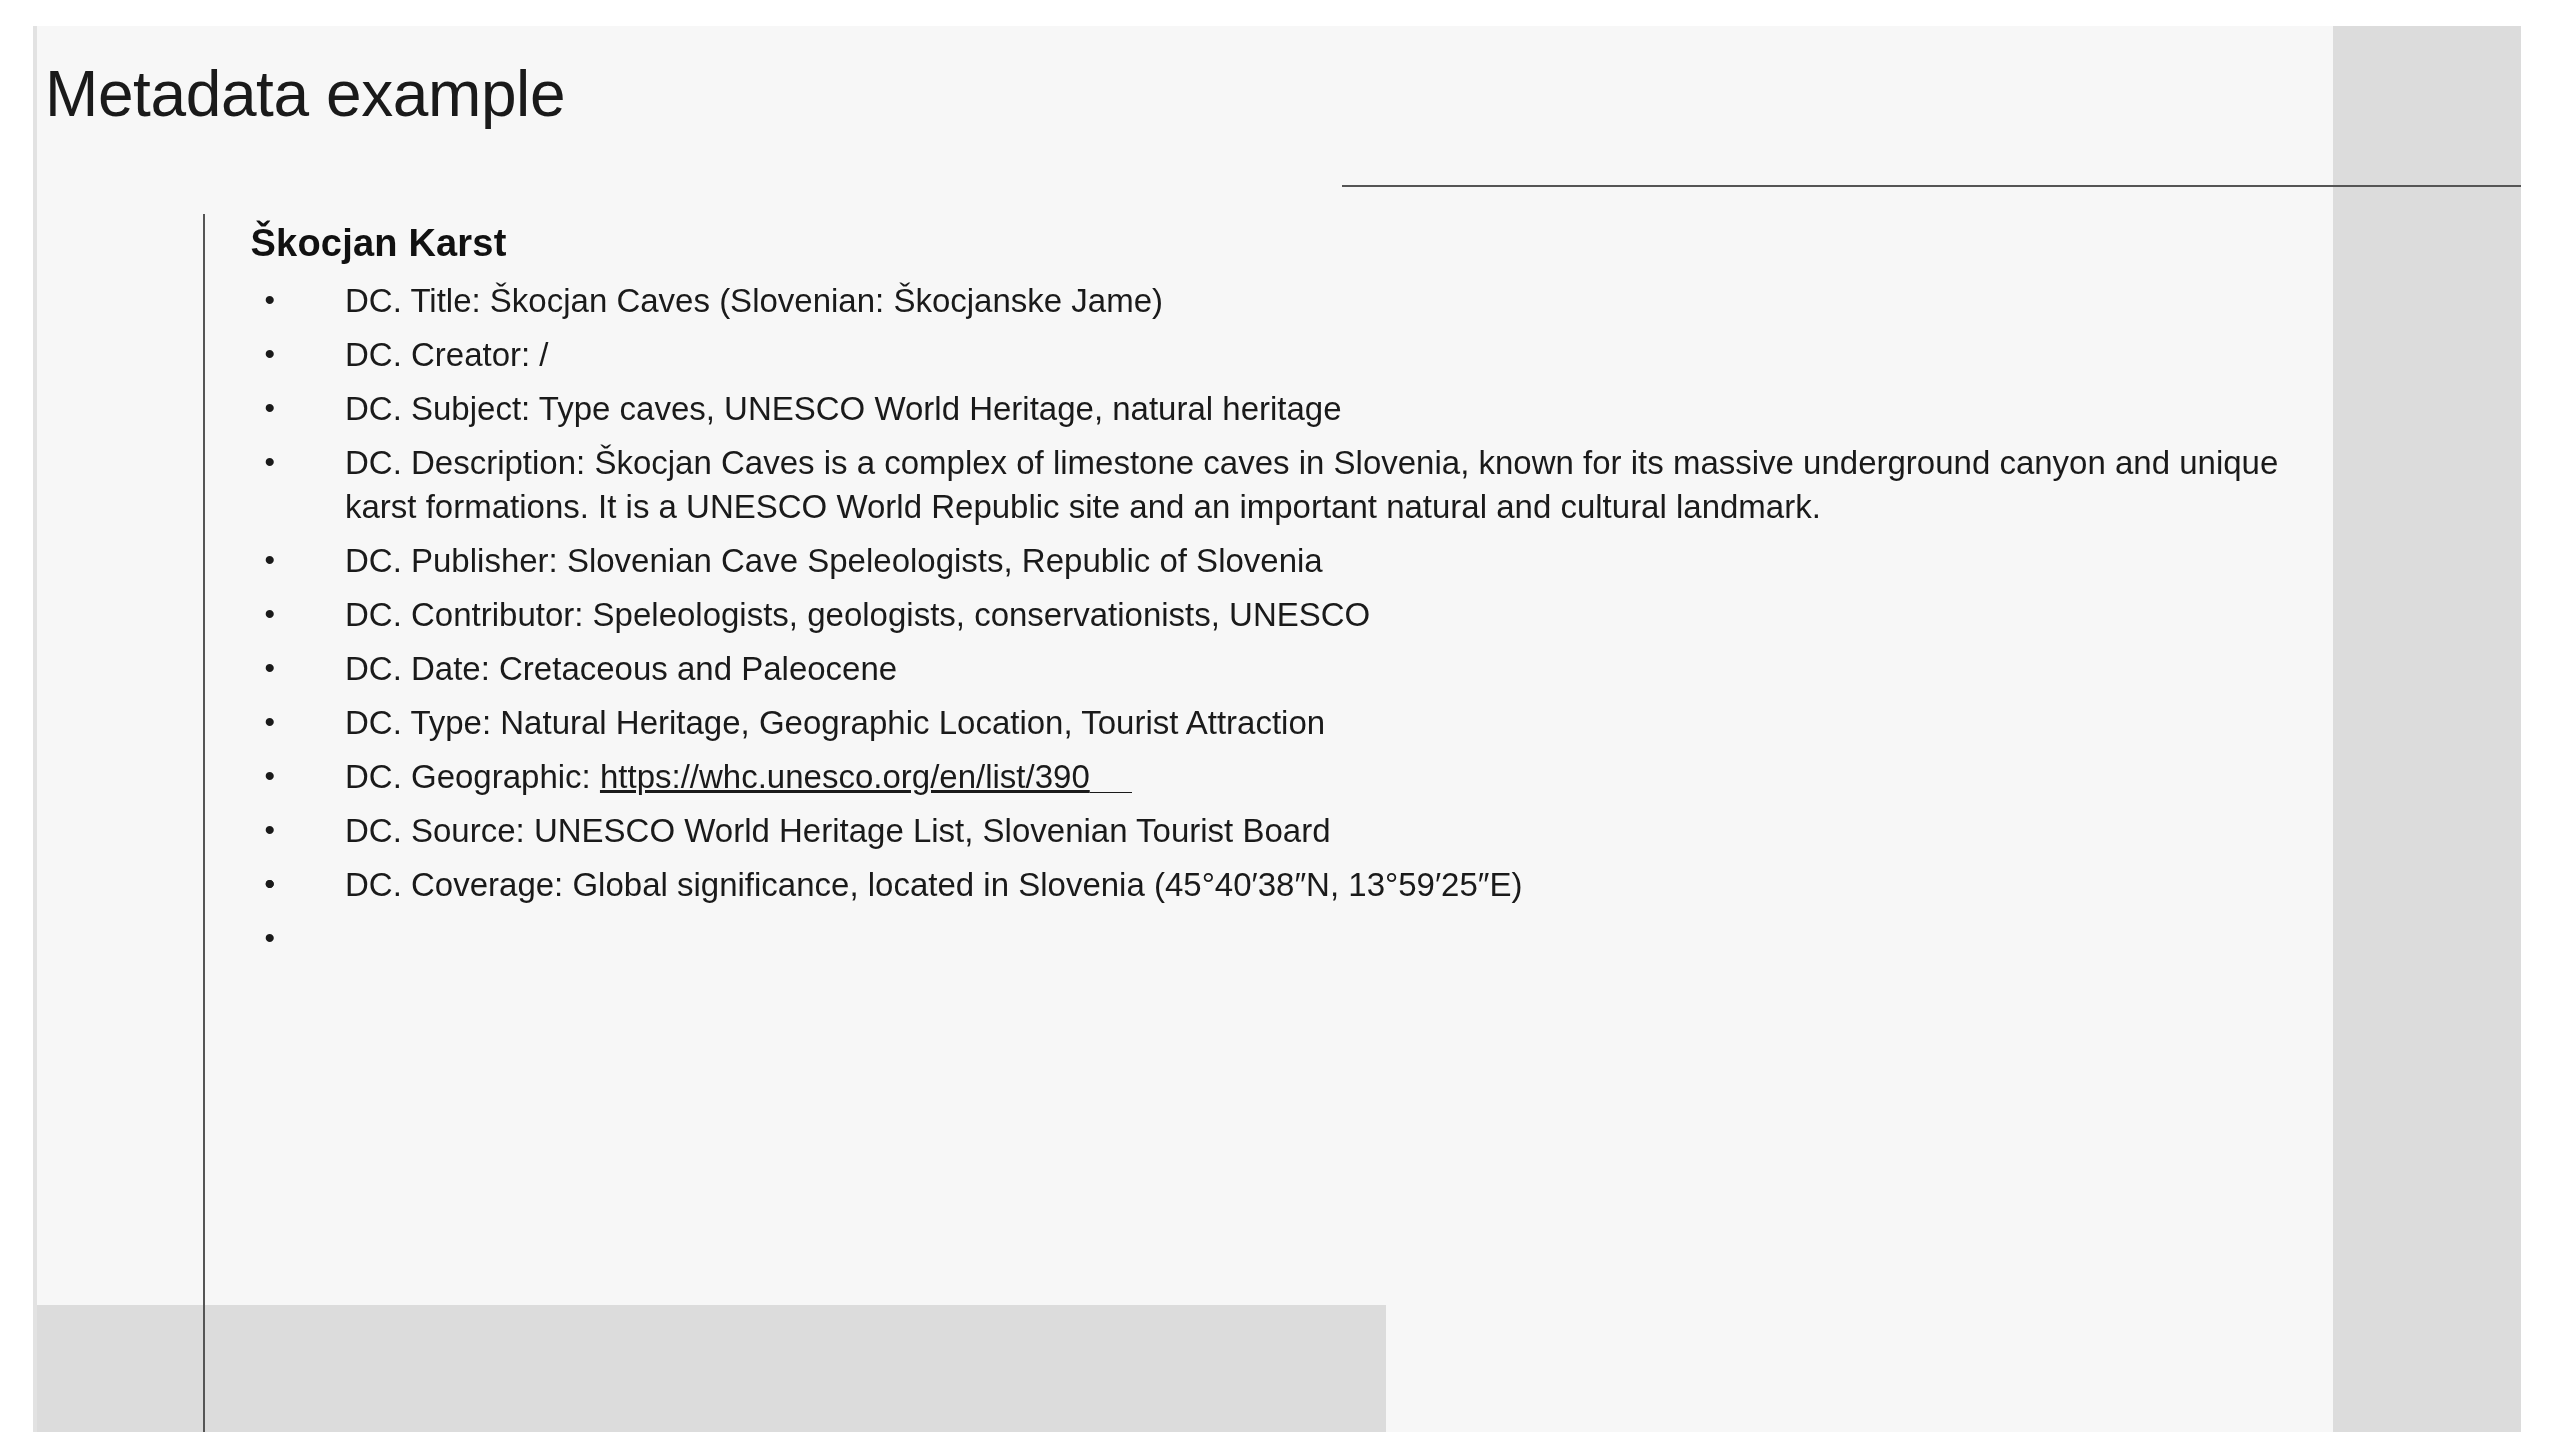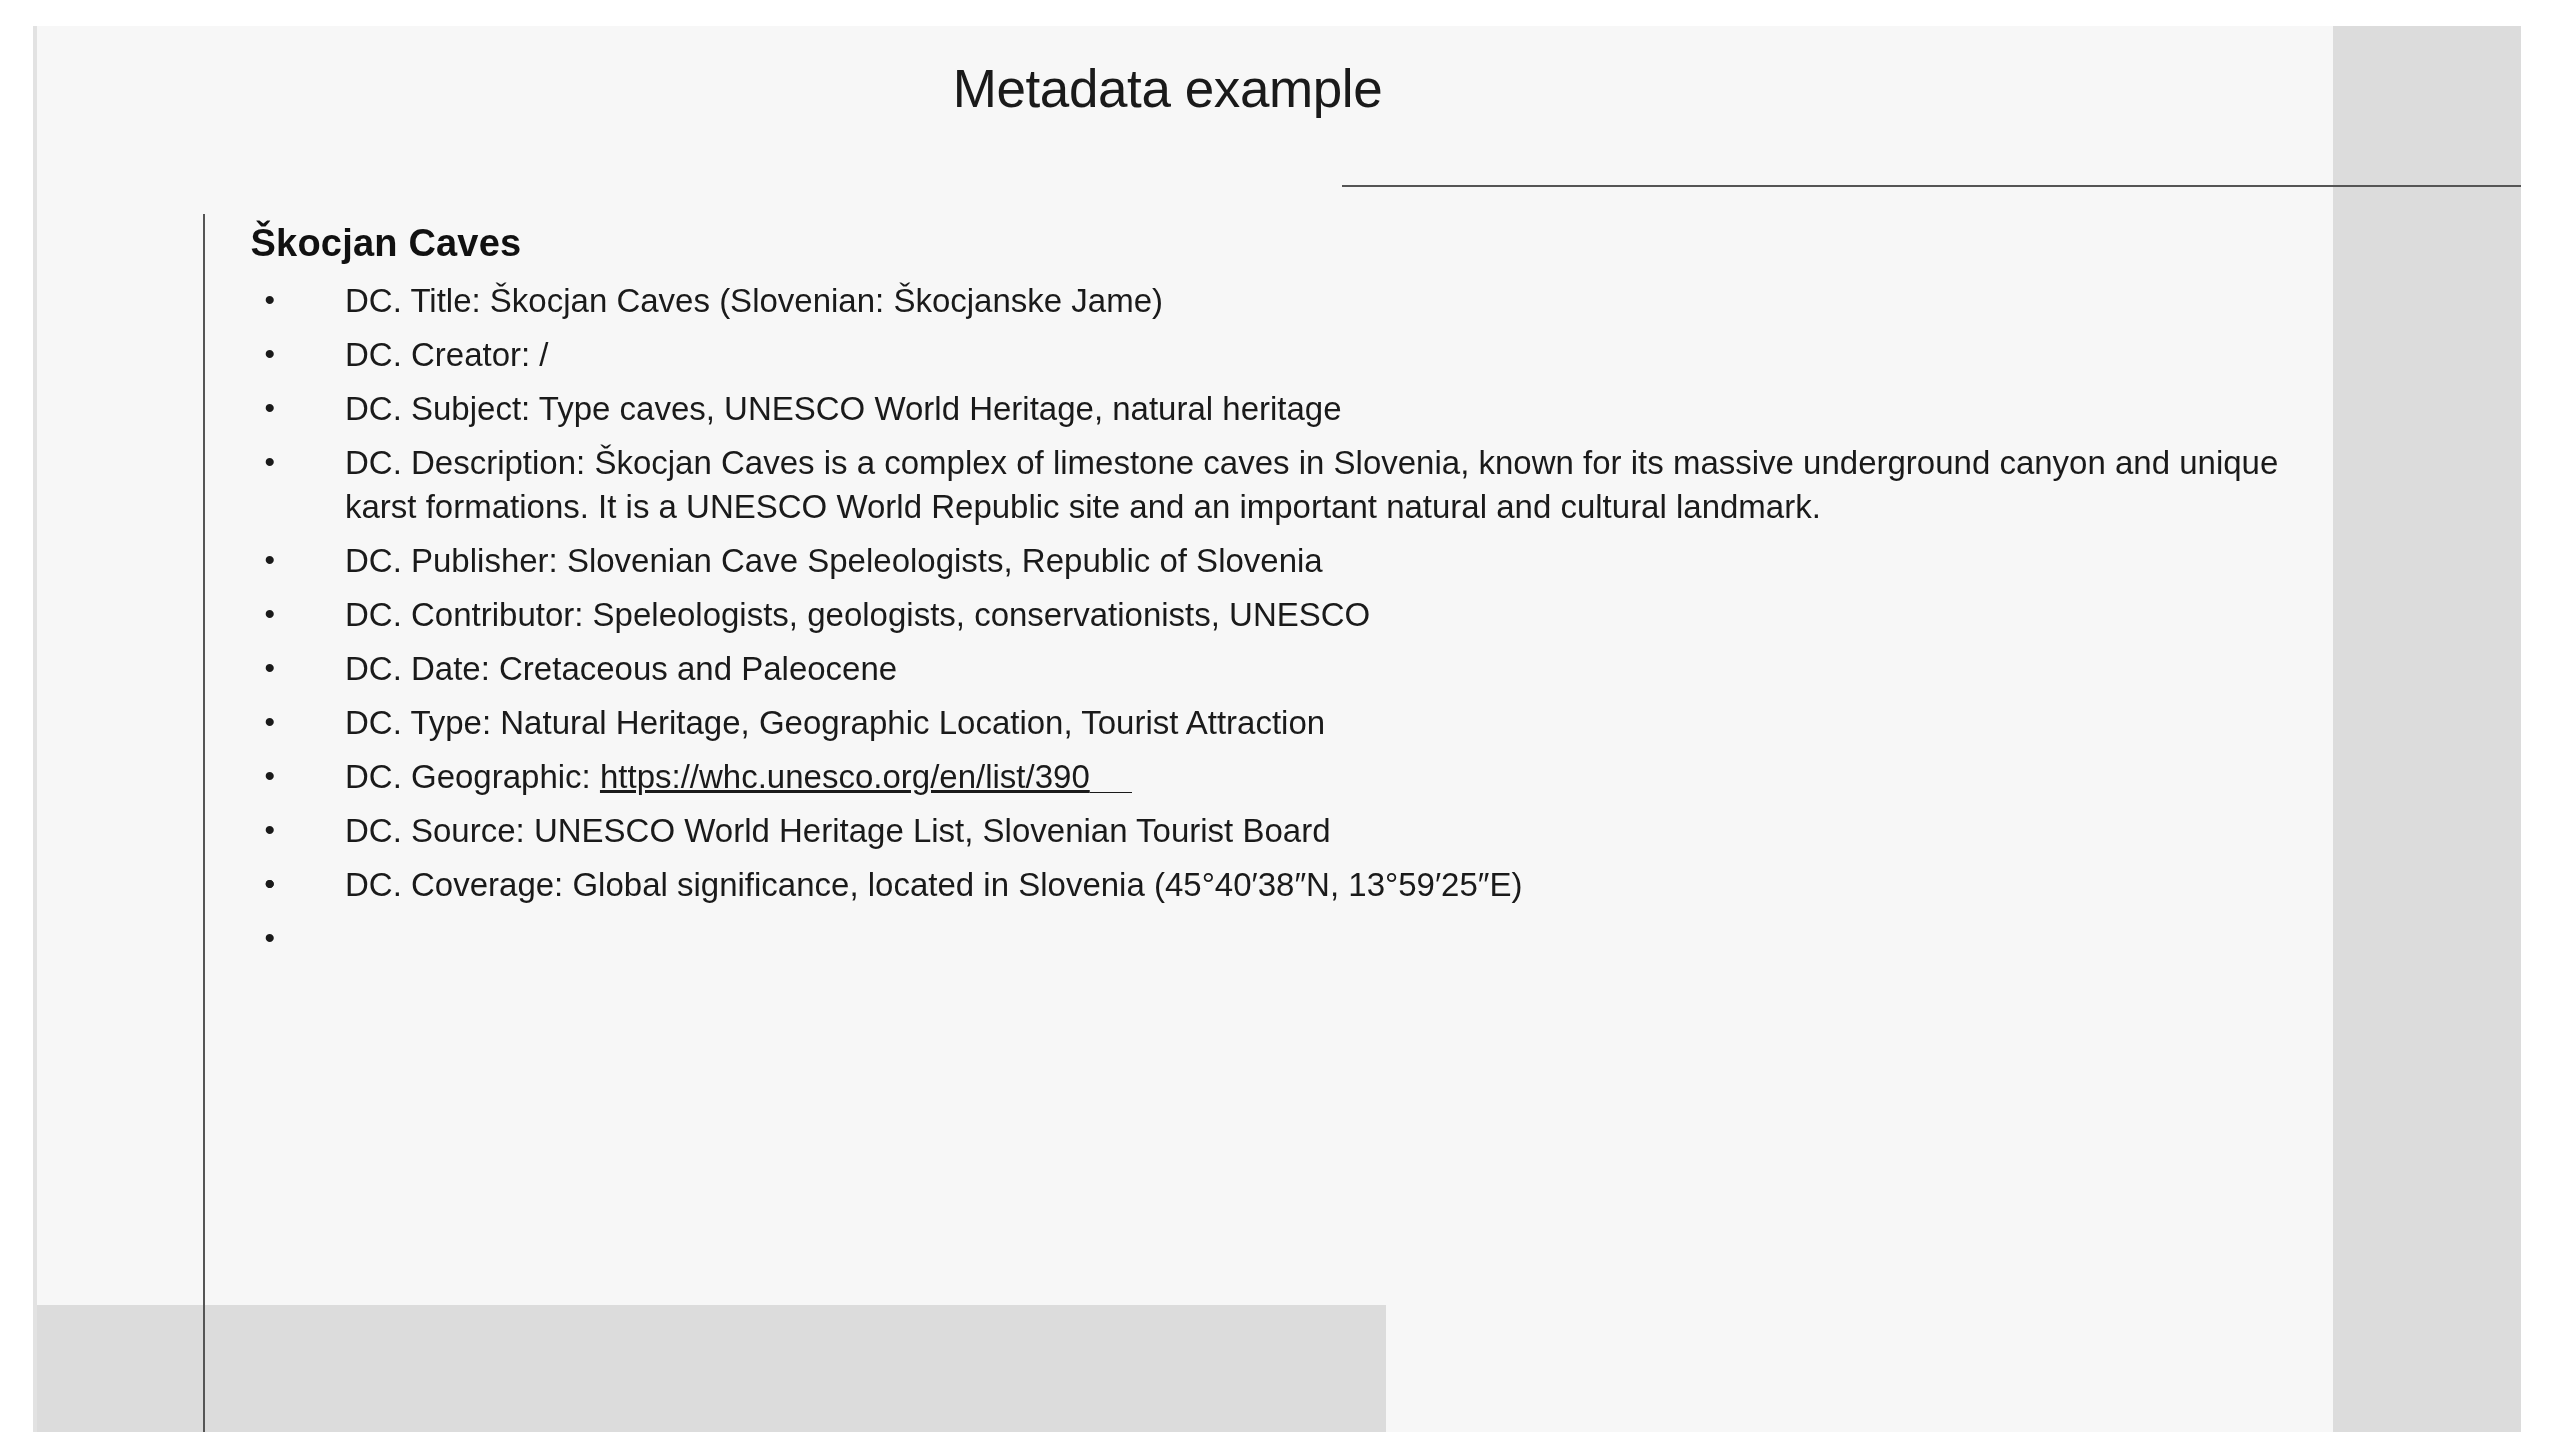--- a/index.html
+++ b/index.html
@@ -62,26 +62,27 @@
     top: 159px;
     width: 1179px;
     height: 1.7px;
     background: #555555;
   }
   .title {
     position: absolute;
     left: 0px;
     top: 35px;
     width: 2261px;
-    text-align: center;
-    font-size: 53px;
+    text-align: left;
+    font-size: 64px;
     line-height: 1.05;
     color: #1a1a1a;
     font-weight: 400;
     letter-spacing: -0.4px;
+    padding-left: 8px;
   }
   .body-area {
     position: absolute;
     left: 210px;
     top: 196px;
     width: 2095px;
   }
   .heading {
     font-size: 38px;
     font-weight: bold;
@@ -130,21 +131,21 @@
   <div class="canvas">
 
     <div class="band-right"></div>
     <div class="band-bottom"></div>
     <div class="rule-vert"></div>
     <div class="rule-horiz"></div>
 
     <div class="title">Metadata example</div>
 
     <div class="body-area">
-      <div class="heading">Škocjan Caves</div>
+      <div class="heading">Škocjan Karst</div>
 
       <ul class="bullets">
         <li>
           <span class="dot">•</span>
           <span>DC. Title: Škocjan Caves (Slovenian: Škocjanske Jame)</span>
         </li>
         <li>
           <span class="dot">•</span>
           <span>DC. Creator: /</span>
         </li>

